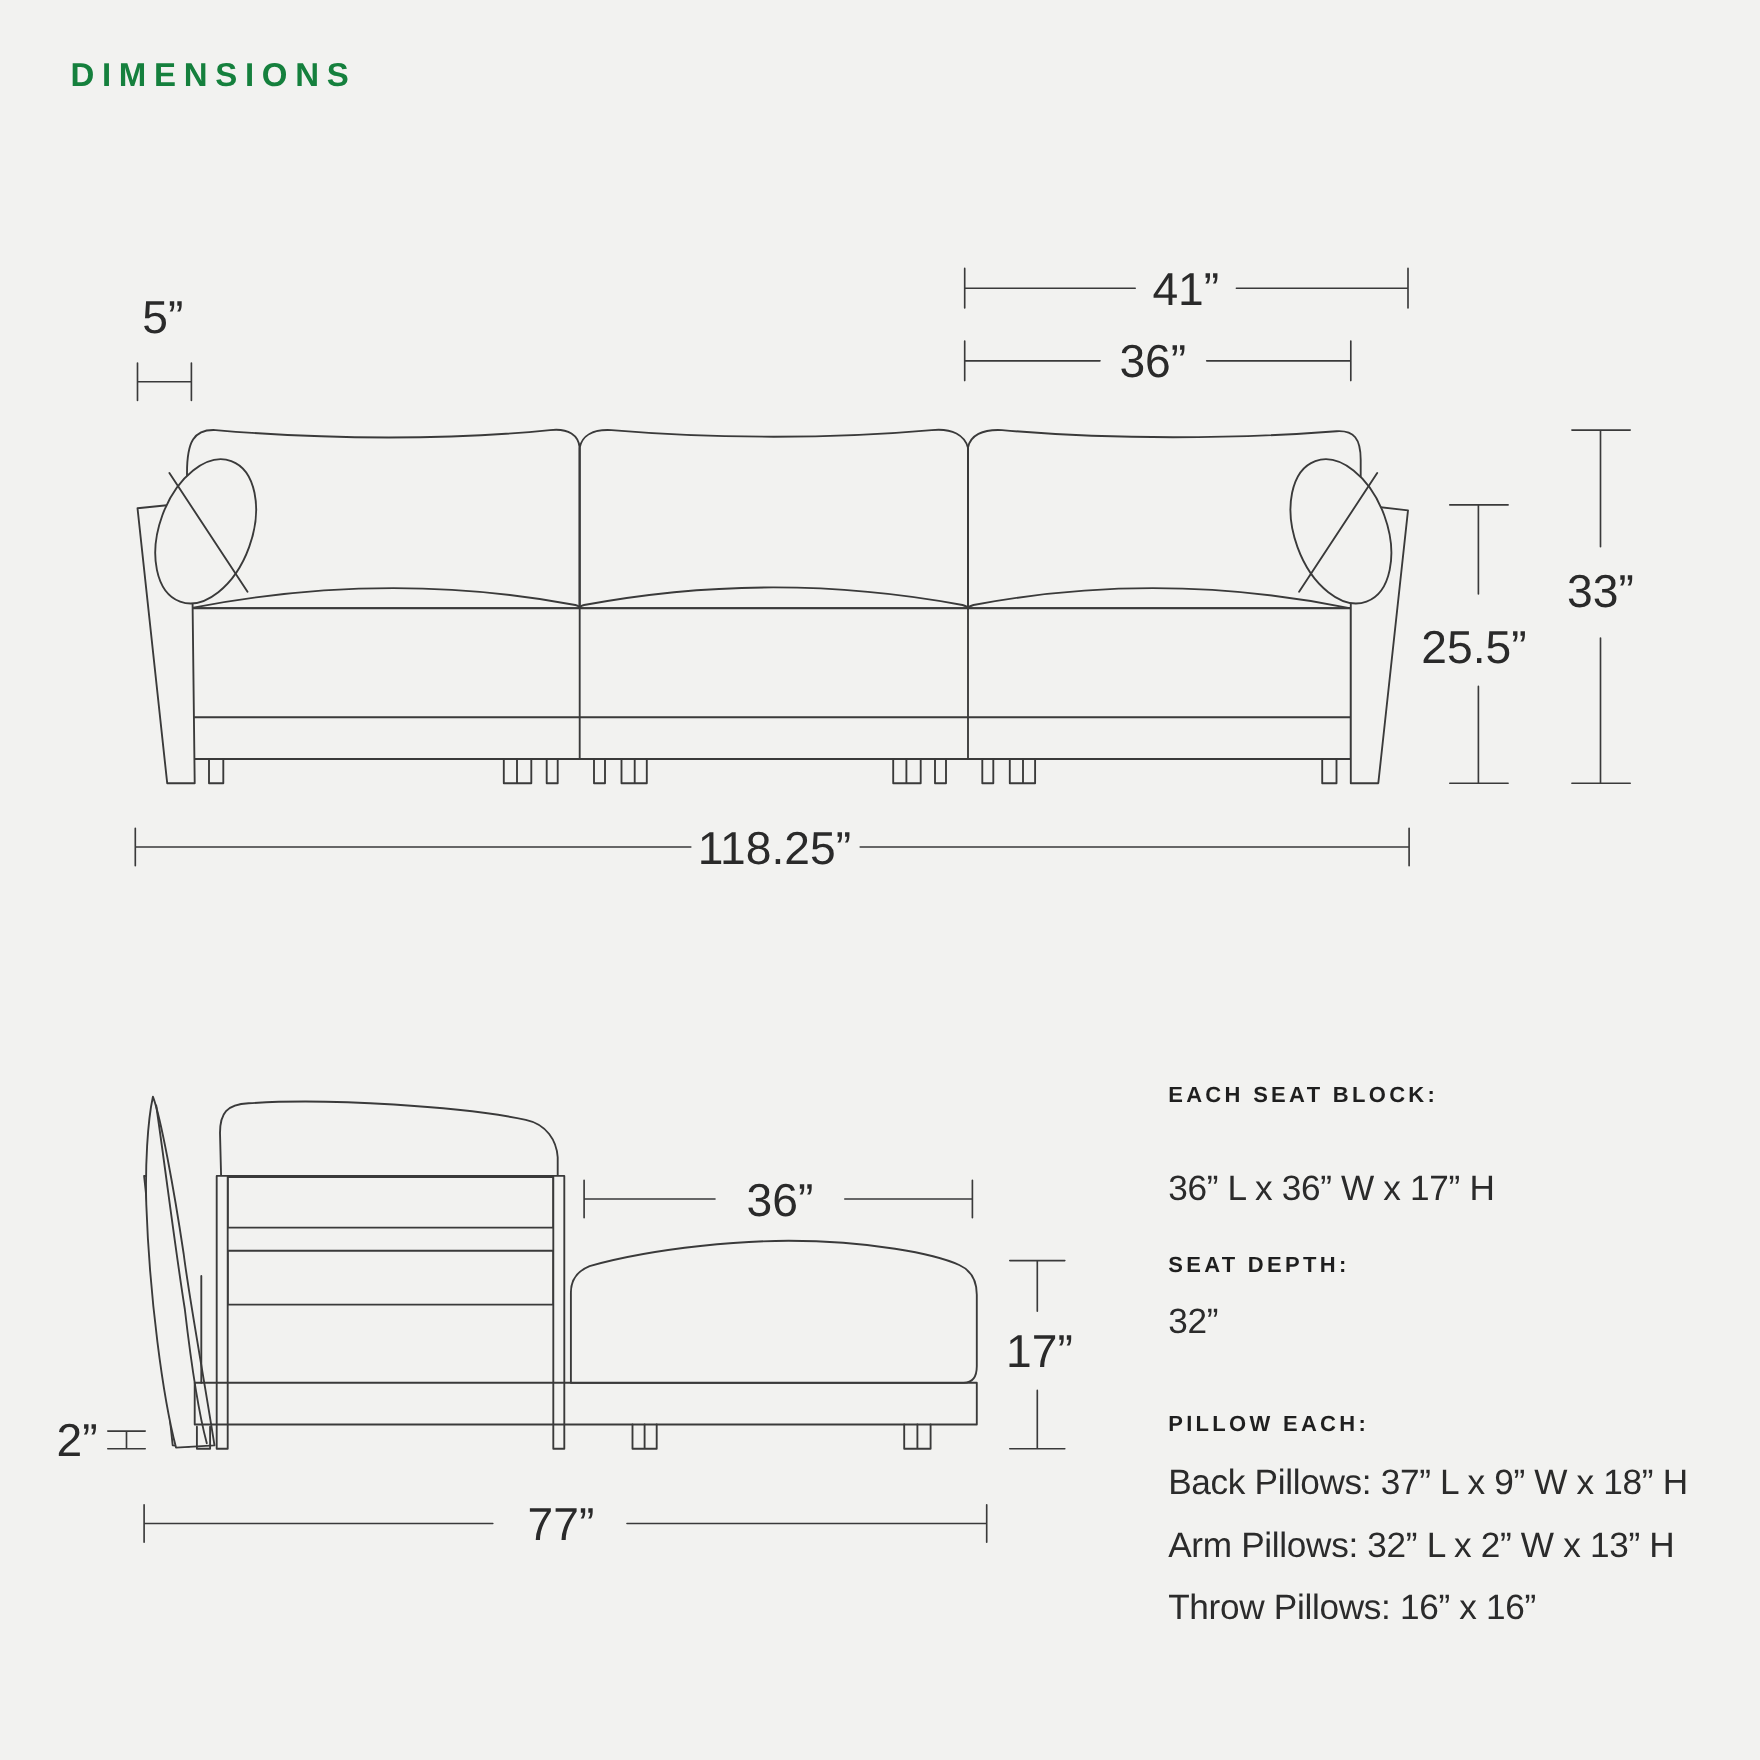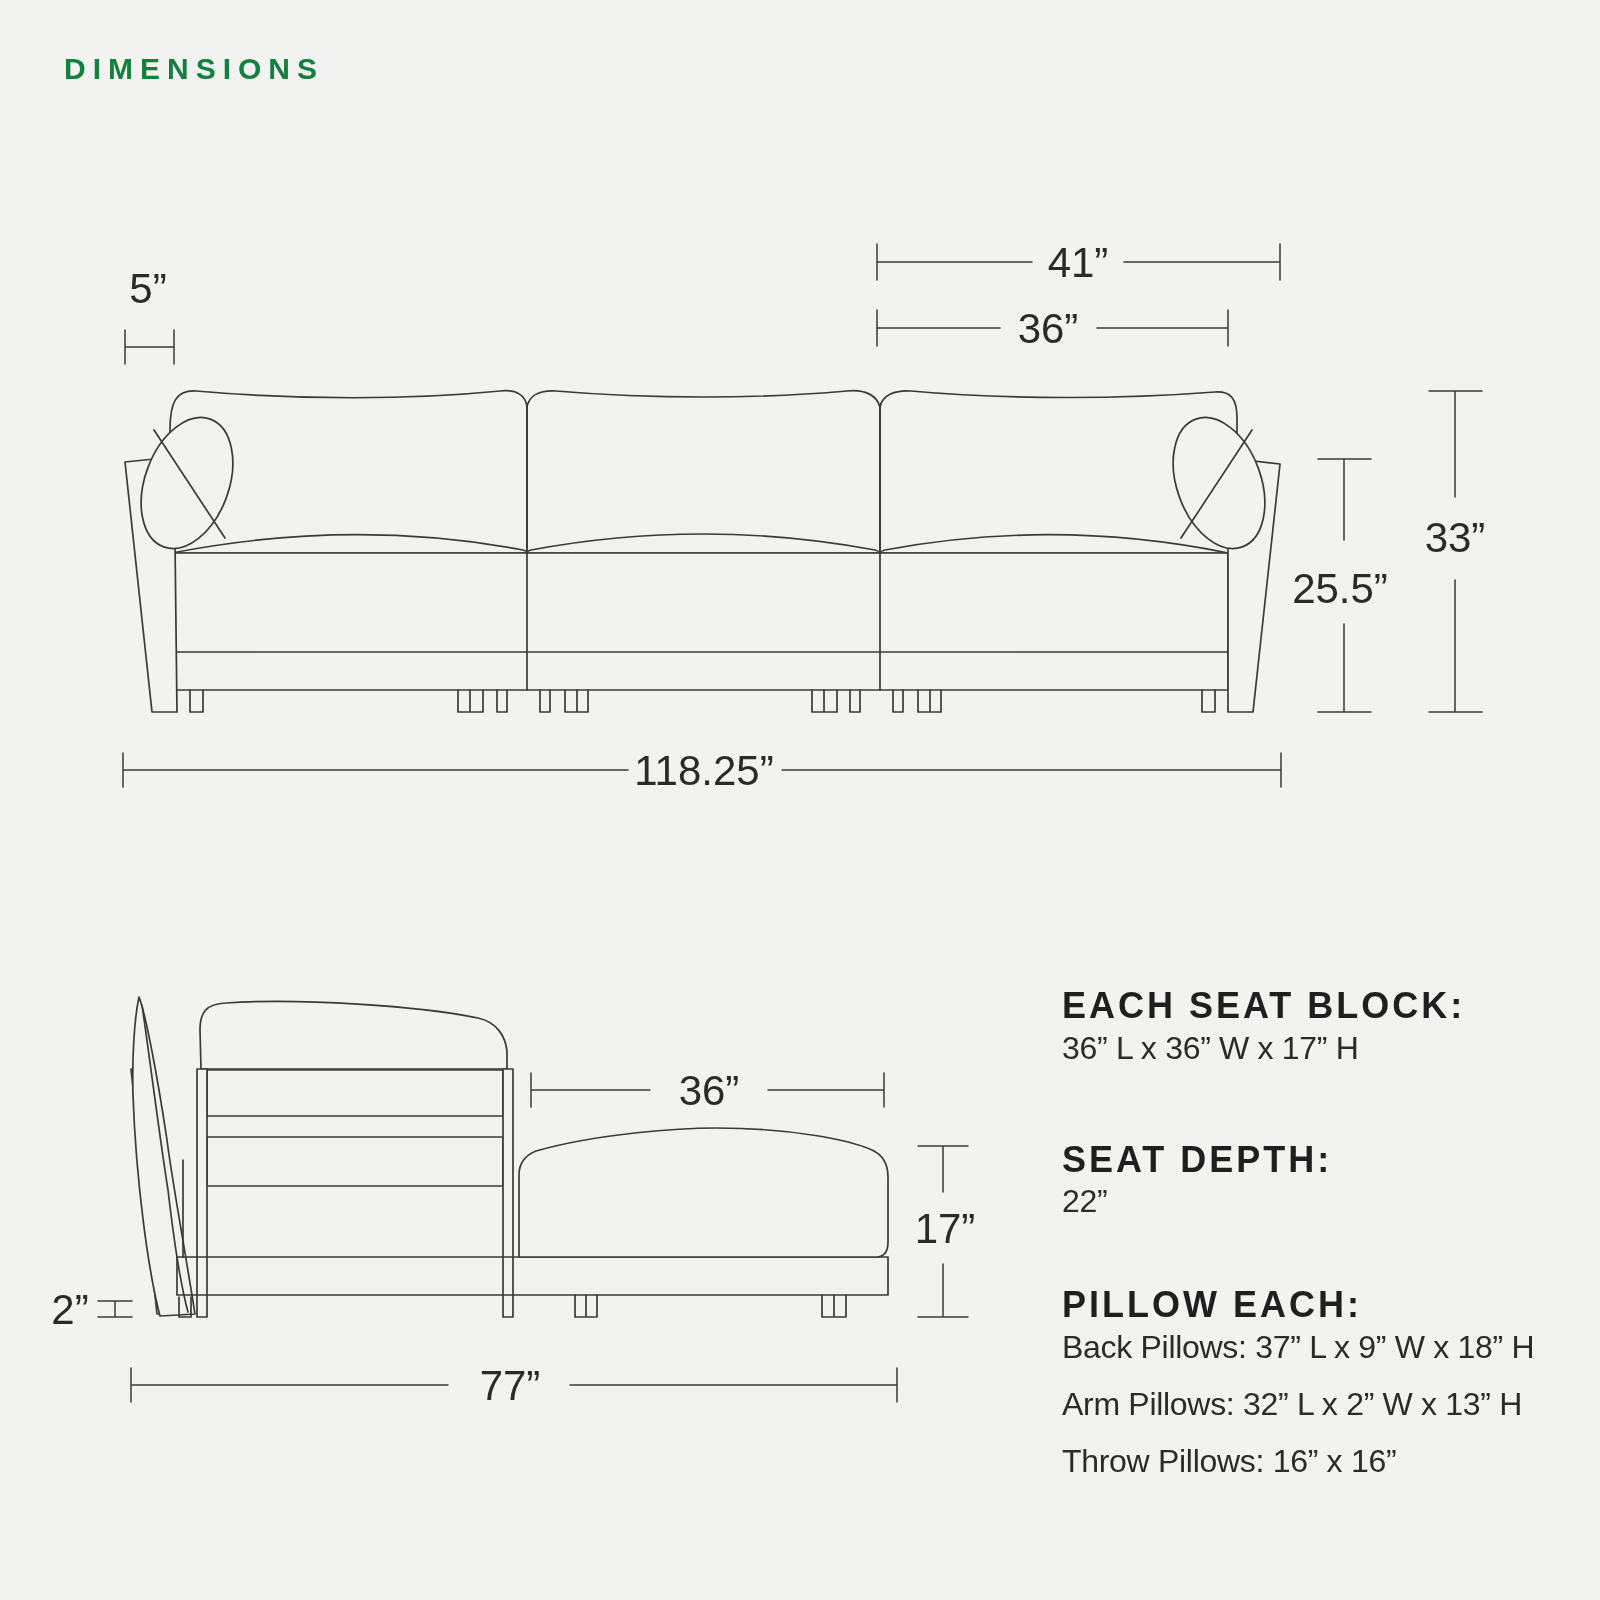--- a/index.html
+++ b/index.html
@@ -10,21 +10,21 @@
     color:#232323;overflow:hidden;
   }
   .page-title{
     position:absolute;left:64px;top:52px;
     font-size:30px;font-weight:bold;letter-spacing:7px;color:#15803d;
   }
   svg.diagram{position:absolute;left:0;top:0;}
   .specs{position:absolute;left:1062px;top:0;width:520px;}
   .spec-heading{
     position:absolute;left:0;
-    font-size:36px;font-weight:bold;letter-spacing:3px;color:#1f1f1f;
+    font-size:20px;font-weight:bold;letter-spacing:3px;color:#1f1f1f;
     white-space:nowrap;
   }
   .spec-line{
     position:absolute;left:0;
     font-size:32px;font-weight:normal;color:#2b2b2b;
     white-space:nowrap;letter-spacing:-0.3px;
   }
   .dim-label{
     font-size:42px;fill:#2a2a2a;
     font-family:"Liberation Sans", sans-serif;
@@ -158,22 +158,22 @@
   <g text-anchor="middle">
     <text class="dim-label" x="709" y="1105">36”</text>
     <text class="dim-label" x="945" y="1243">17”</text>
     <text class="dim-label" x="70" y="1324">2”</text>
     <text class="dim-label" x="510" y="1400">77”</text>
   </g>
 </svg>
 
 <div class="specs">
   <div class="spec-heading" style="top:985px">EACH SEAT BLOCK:</div>
-  <div class="spec-line" style="top:1030px">36” L x 36” W x 17” H</div>
+  <div class="spec-line" style="top:1062px">36” L x 36” W x 17” H</div>
 
   <div class="spec-heading" style="top:1139px">SEAT DEPTH:</div>
-  <div class="spec-line" style="top:1183px">22”</div>
+  <div class="spec-line" style="top:1183px">32”</div>
 
   <div class="spec-heading" style="top:1284px">PILLOW EACH:</div>
   <div class="spec-line" style="top:1329px">Back Pillows: 37” L x 9” W x 18” H</div>
   <div class="spec-line" style="top:1386px">Arm Pillows: 32” L x 2” W x 13” H</div>
   <div class="spec-line" style="top:1443px">Throw Pillows: 16” x 16”</div>
 </div>
 
 </body></html>

